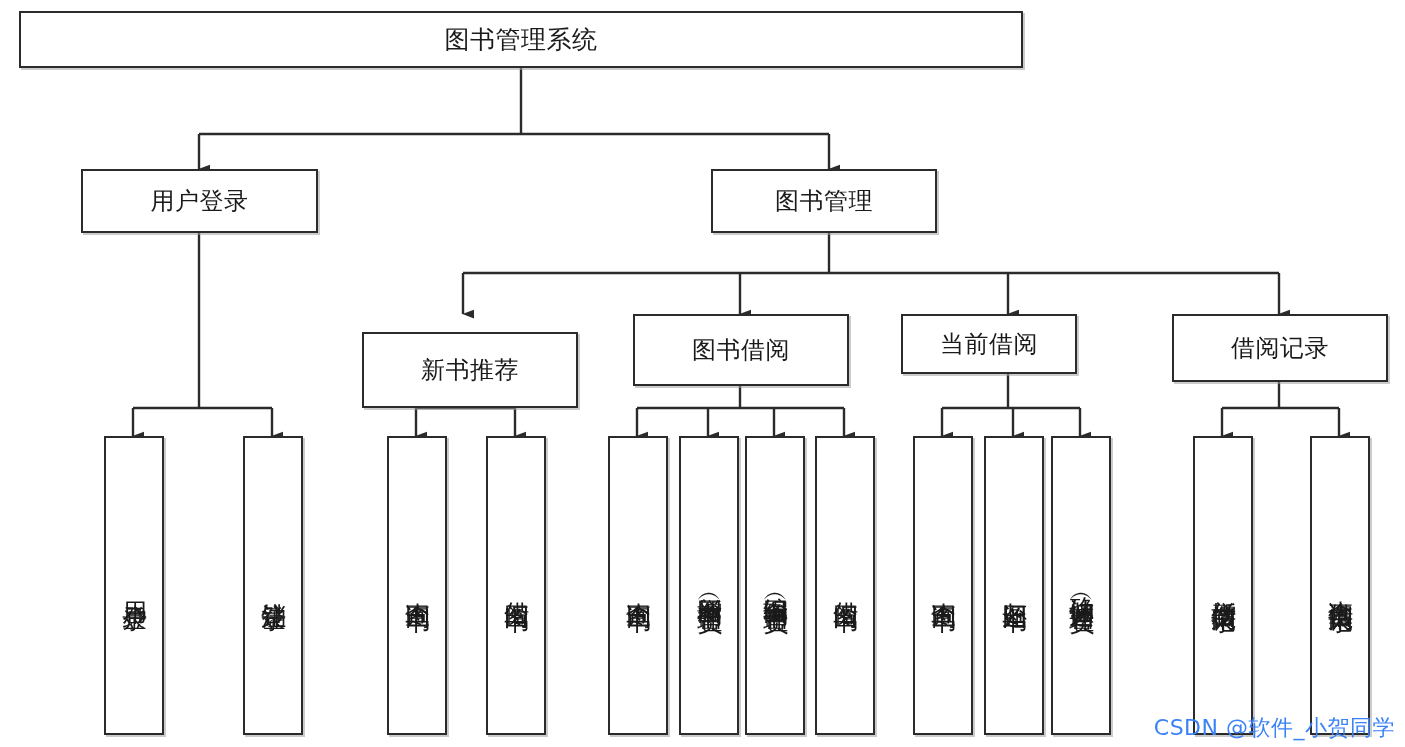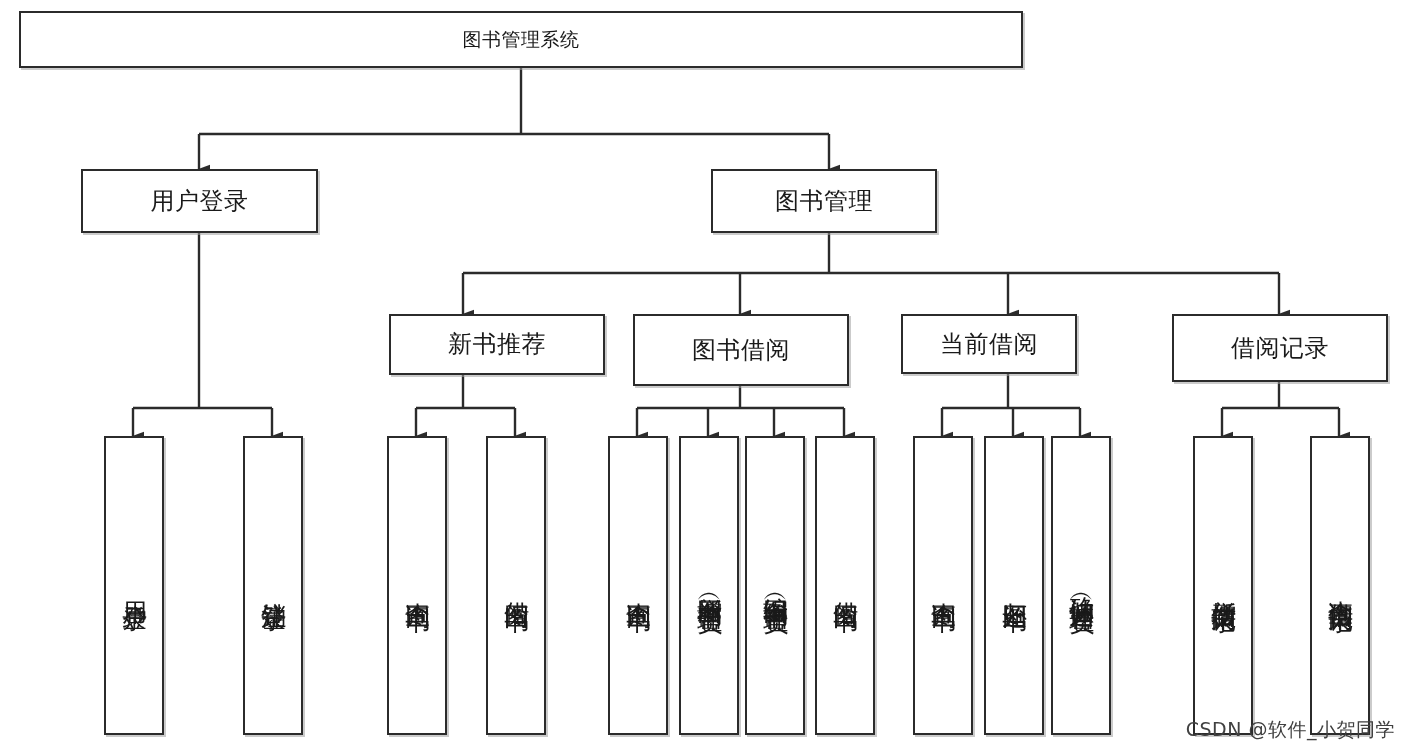--- a/index.html
+++ b/index.html
@@ -44,43 +44,43 @@
     line-height: 1.18;
     color: #1a1a1a;
   }
   
   .node.horiz .node-label {
     font-size: 24px;
     letter-spacing: 0.5px;
     white-space: nowrap;
   }
   .node.root .node-label {
-    font-size: 19px;
+    font-size: 25px;
   }
   
   .node.vert {
     align-items: center;
     justify-content: center;
     padding: 6px 0;
   }
   .node.vert .node-label {
     writing-mode: vertical-rl;
     text-orientation: upright;
     font-size: 25px;
     line-height: 1.05;
     letter-spacing: 2px;
     white-space: nowrap;
     max-height: 100%;
   }
   #watermark {
     position: absolute;
     right: 10px;
     bottom: 4px;
-    font-size: 19px;
-    color: #404040;
+    font-size: 22px;
+    color: #3b82f6;
     letter-spacing: 0.5px;
     white-space: nowrap;
     user-select: none;
   }
 </style>
 </head>
 <body>
 
 <div id="diagram-root">
 
@@ -130,21 +130,21 @@
   <div id="nodes-layer">
       <div class="node root horiz" style="left: 19px; top: 11px; width: 1004px; height: 57px;">
         <span class="node-label">图书管理系统</span>
       </div>
       <div class="node level1 horiz" style="left: 81px; top: 169px; width: 237px; height: 64px;">
         <span class="node-label">用户登录</span>
       </div>
       <div class="node level1 horiz" style="left: 711px; top: 169px; width: 226px; height: 64px;">
         <span class="node-label">图书管理</span>
       </div>
-      <div class="node level2 horiz" style="left: 362px; top: 314px; width: 216px; height: 61px; margin-left: 27px;">
+      <div class="node level2 horiz" style="left: 362px; top: 332px; width: 216px; height: 76px;">
         <span class="node-label">新书推荐</span>
       </div>
       <div class="node level2 horiz" style="left: 633px; top: 314px; width: 216px; height: 72px;">
         <span class="node-label">图书借阅</span>
       </div>
       <div class="node level2 horiz" style="left: 901px; top: 314px; width: 176px; height: 60px;">
         <span class="node-label">当前借阅</span>
       </div>
       <div class="node level2 horiz" style="left: 1172px; top: 314px; width: 216px; height: 68px;">
         <span class="node-label">借阅记录</span>

